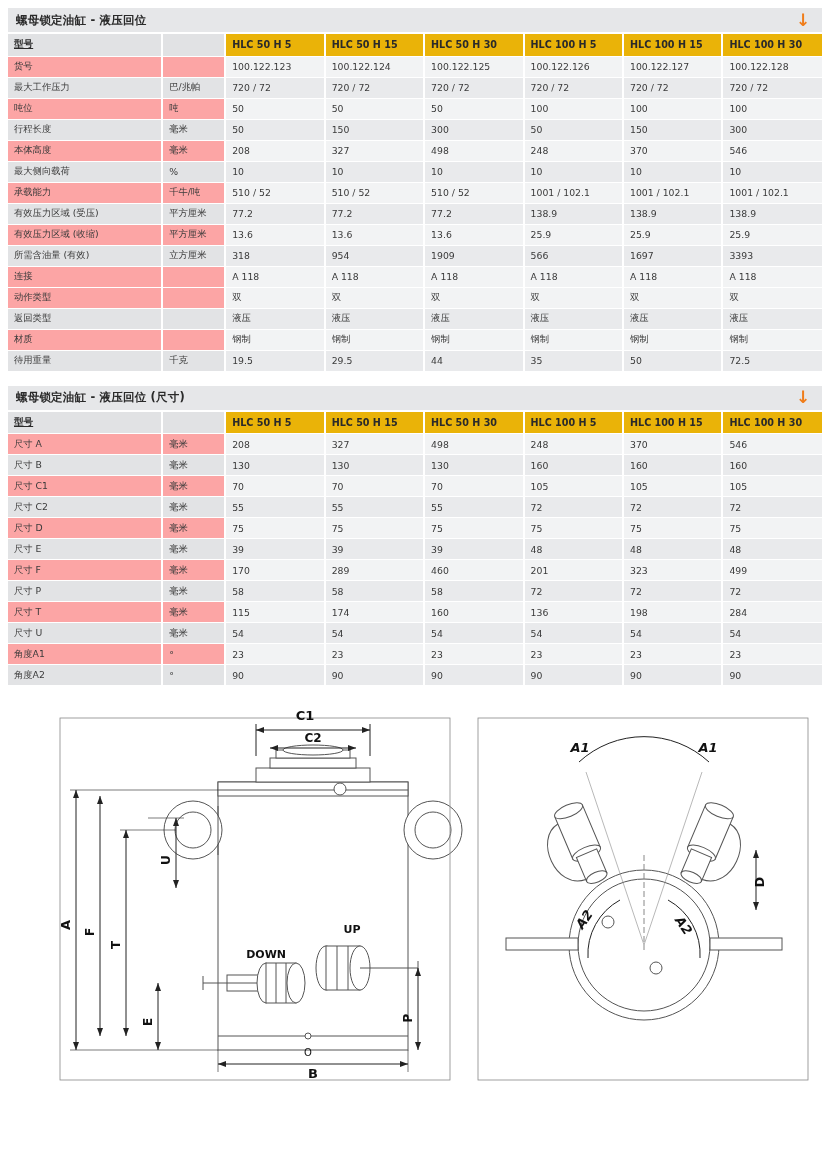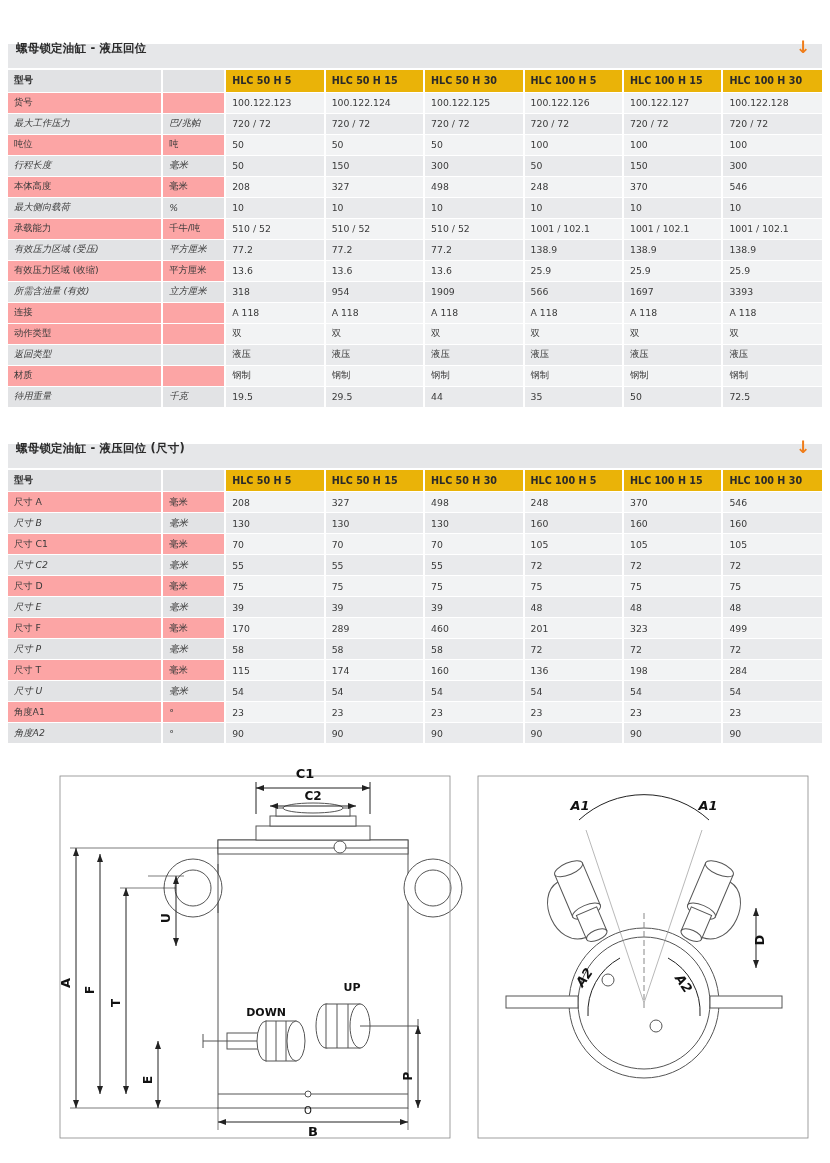--- a/index.html
+++ b/index.html
@@ -13,26 +13,25 @@
     min-height: 1163px;
     position: relative;
   }
   .page { width: 830px; padding: 8px 8px 0 8px; }
 
   
   .block { margin-bottom: 14px; }
 
   .block-head {
     display: flex;
-    align-items: flex-end;
+    align-items: center;
     background: #e6e7e9;
     border-bottom: 2px solid #ffffff;
     height: 26px;
-    padding: 12px 8px;
-    margin-top: 36px;
+    padding: 4px 8px;
   }
   .block-title {
     font-size: 11.5px;
     font-weight: bold;
     color: #2a2a2a;
     flex: 1 1 auto;
     letter-spacing: 0.2px;
   }
   .arrow-down {
     width: 22px;
@@ -66,27 +65,27 @@
   .c-label   { width: 152px; background: #ebecee; }
   .c-unit    { width: 62px;  background: #ebecee; text-align: right; padding-right: 8px; }
   .c-val     { width: 98px; }
 
   tr.hdr td, tr.hdr th {
     font-weight: bold;
     color: #2a2a2a;
     font-size: 9.6px;
     height: 22px;
   }
-  tr.hdr .c-label, tr.hdr .c-unit { background: #e1e2e4; }
+  tr.hdr .c-label, tr.hdr .c-unit { background: #e1e2e4; text-decoration: underline; }
   tr.hdr .c-val { background: #eab308; }
 
   tr.odd  .c-val { background: #f2f3f4; }
   tr.even .c-val { background: #e9eaec; }
   tr.odd  .c-label, tr.odd .c-unit  { background: #fca5a5; }
-  tr.even .c-label, tr.even .c-unit { background: #e2e3e5; font-style: italic; }
+  tr.even .c-label, tr.even .c-unit { background: #e2e3e5; }
 
   
   .drawing {
     width: 814px;
     margin: 6px auto 0 auto;
     position: relative;
   }
   .drawing svg { display: block; }
 </style>
 </head>

